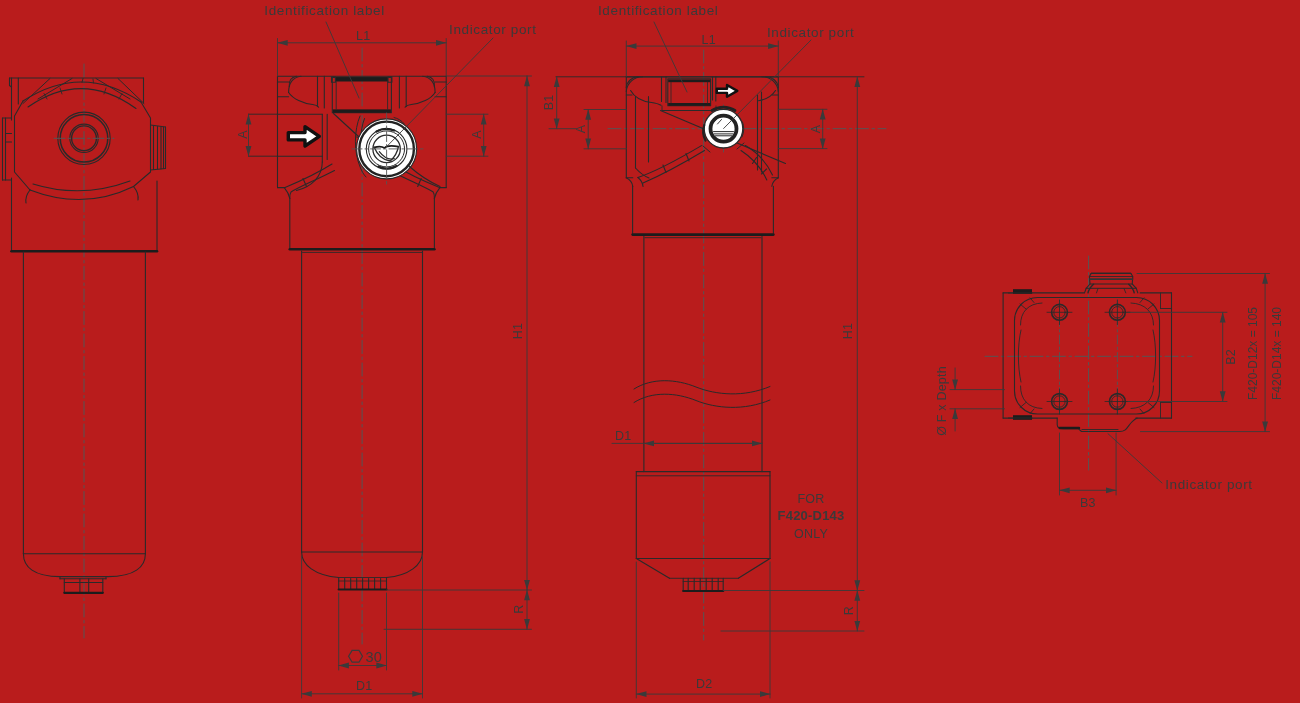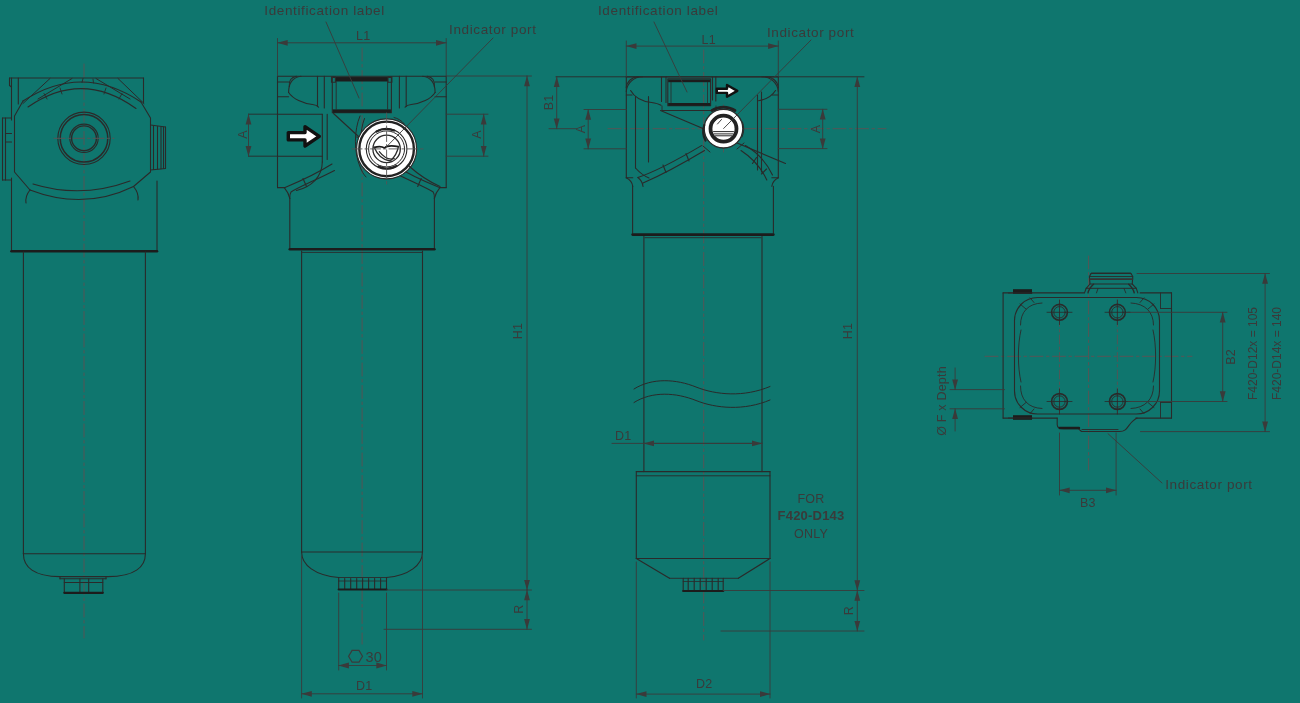--- a/index.html
+++ b/index.html
@@ -1,16 +1,16 @@
 <!DOCTYPE html>
 <html><head>
 <meta charset="utf-8">
 <style>
 html,body{margin:0;padding:0;background:#fff;}
-#page{position:relative;width:1300px;height:703px;background:#0f766e;overflow:hidden;}
+#page{position:relative;width:1300px;height:703px;background:#b91c1c;overflow:hidden;}
 text{font-family:"Liberation Sans",sans-serif;fill:#3a3a3a;}
 .f42{font-family:"Liberation Sans",sans-serif;}
 .lbl{font-size:13.5px;letter-spacing:0.62px;}
 .dim{font-size:12.5px;letter-spacing:0.2px;}
 .f42{font-size:12px;letter-spacing:0px;}
 </style>
 </head>
 <body>
 <div id="page">
 <svg width="1300" height="703" viewBox="0 0 1300 703">

